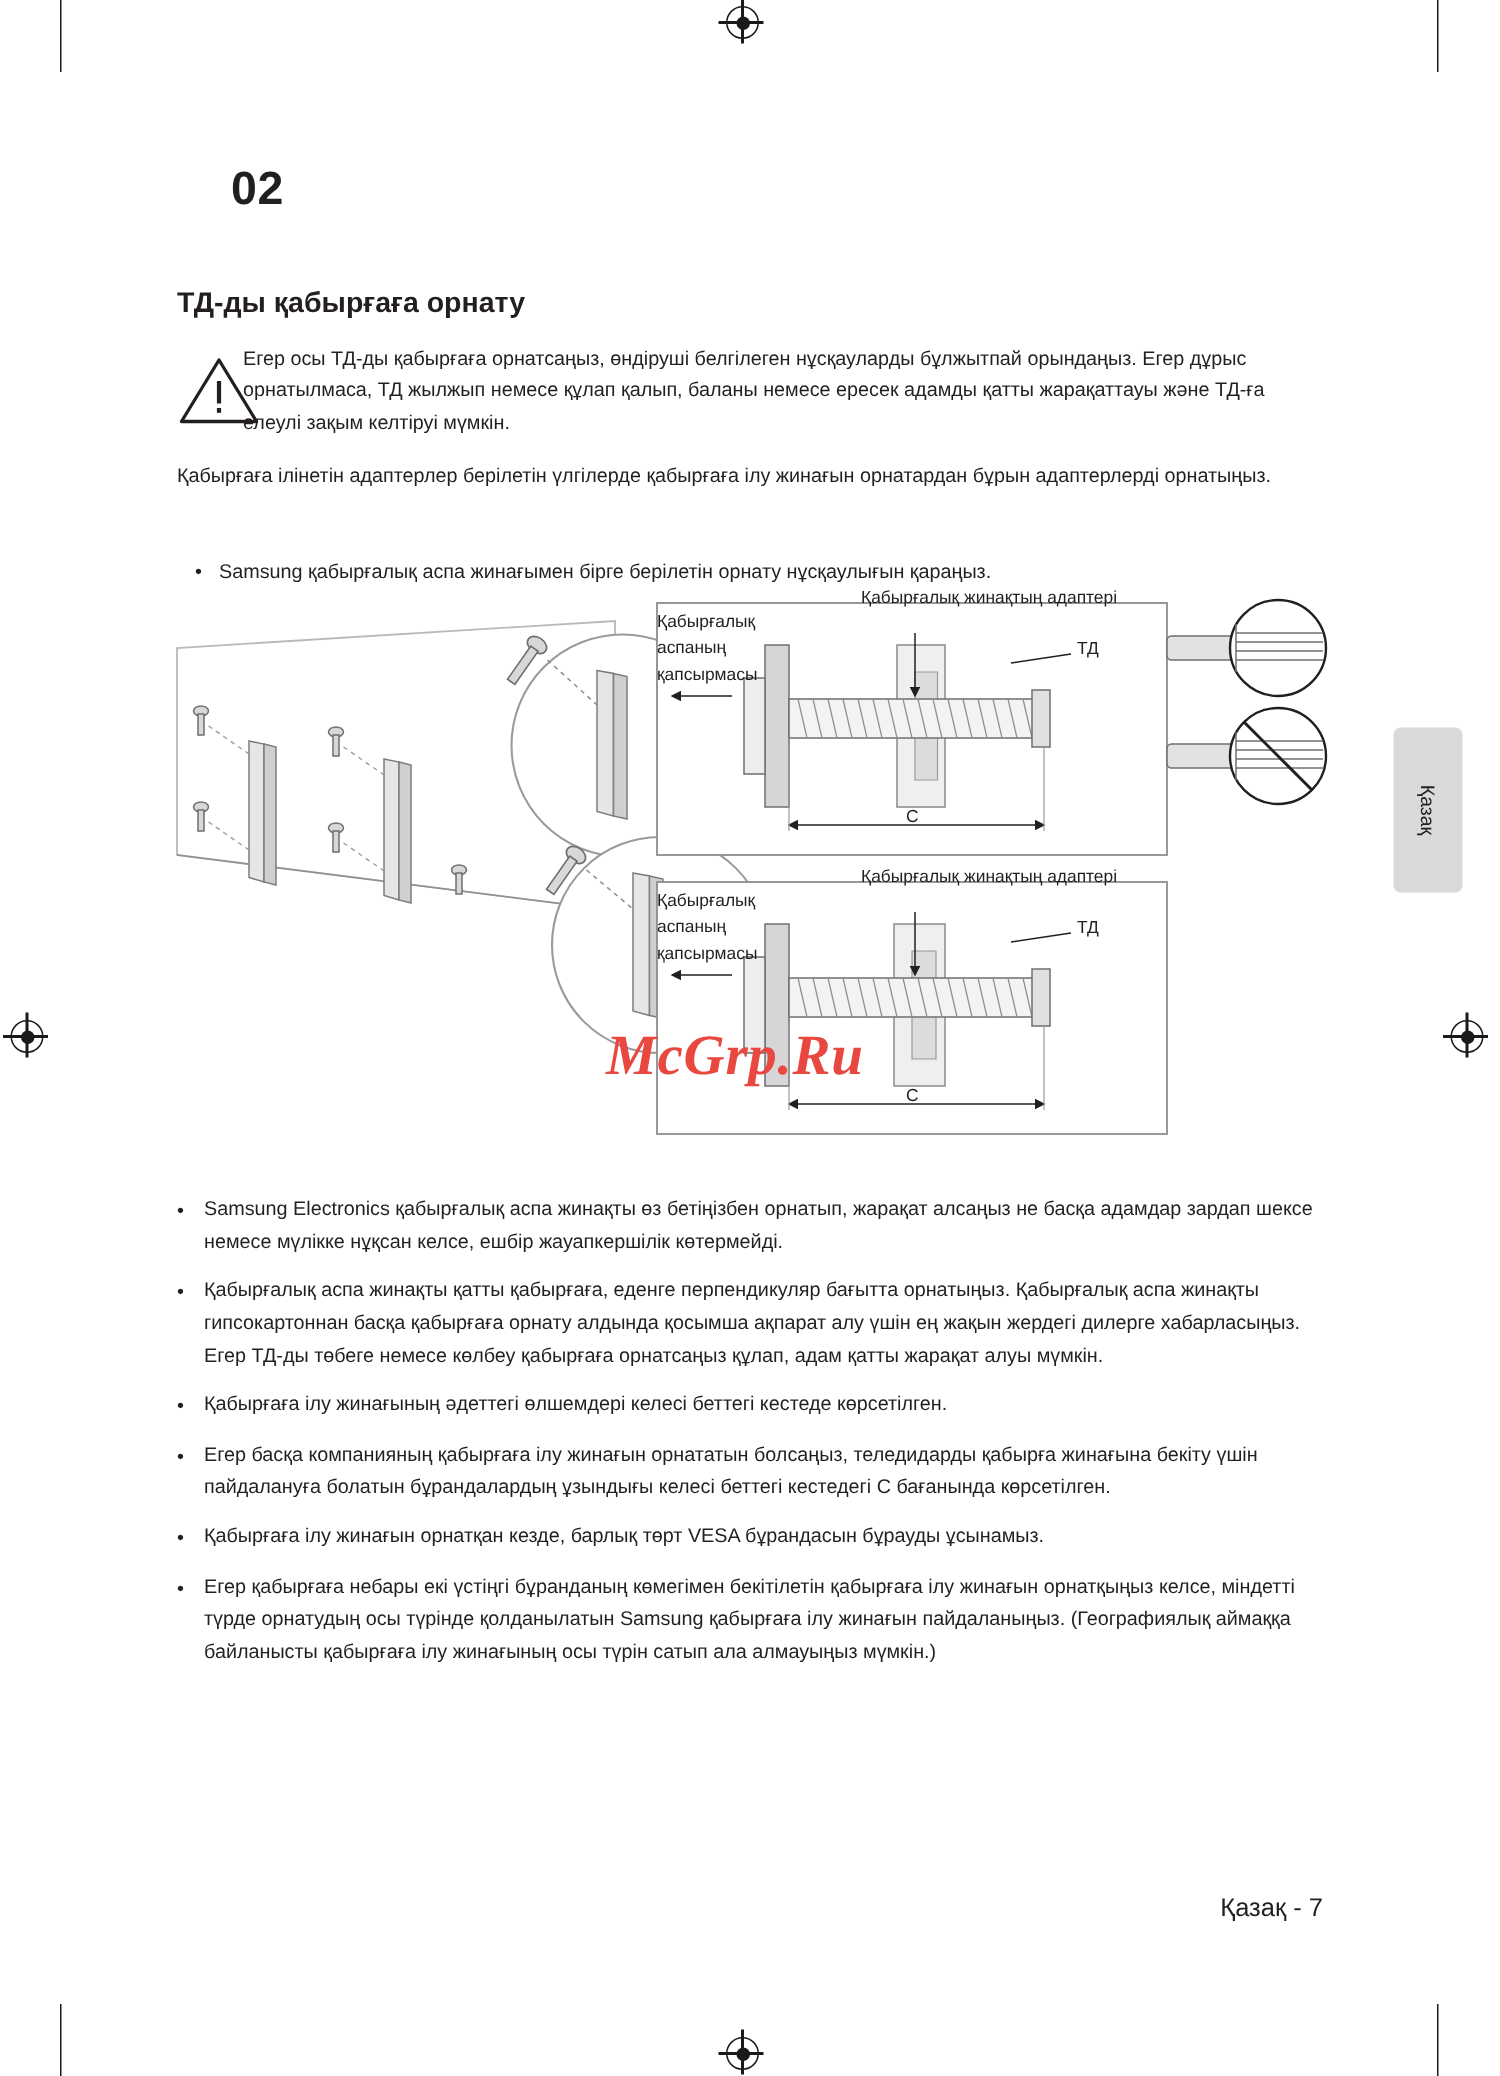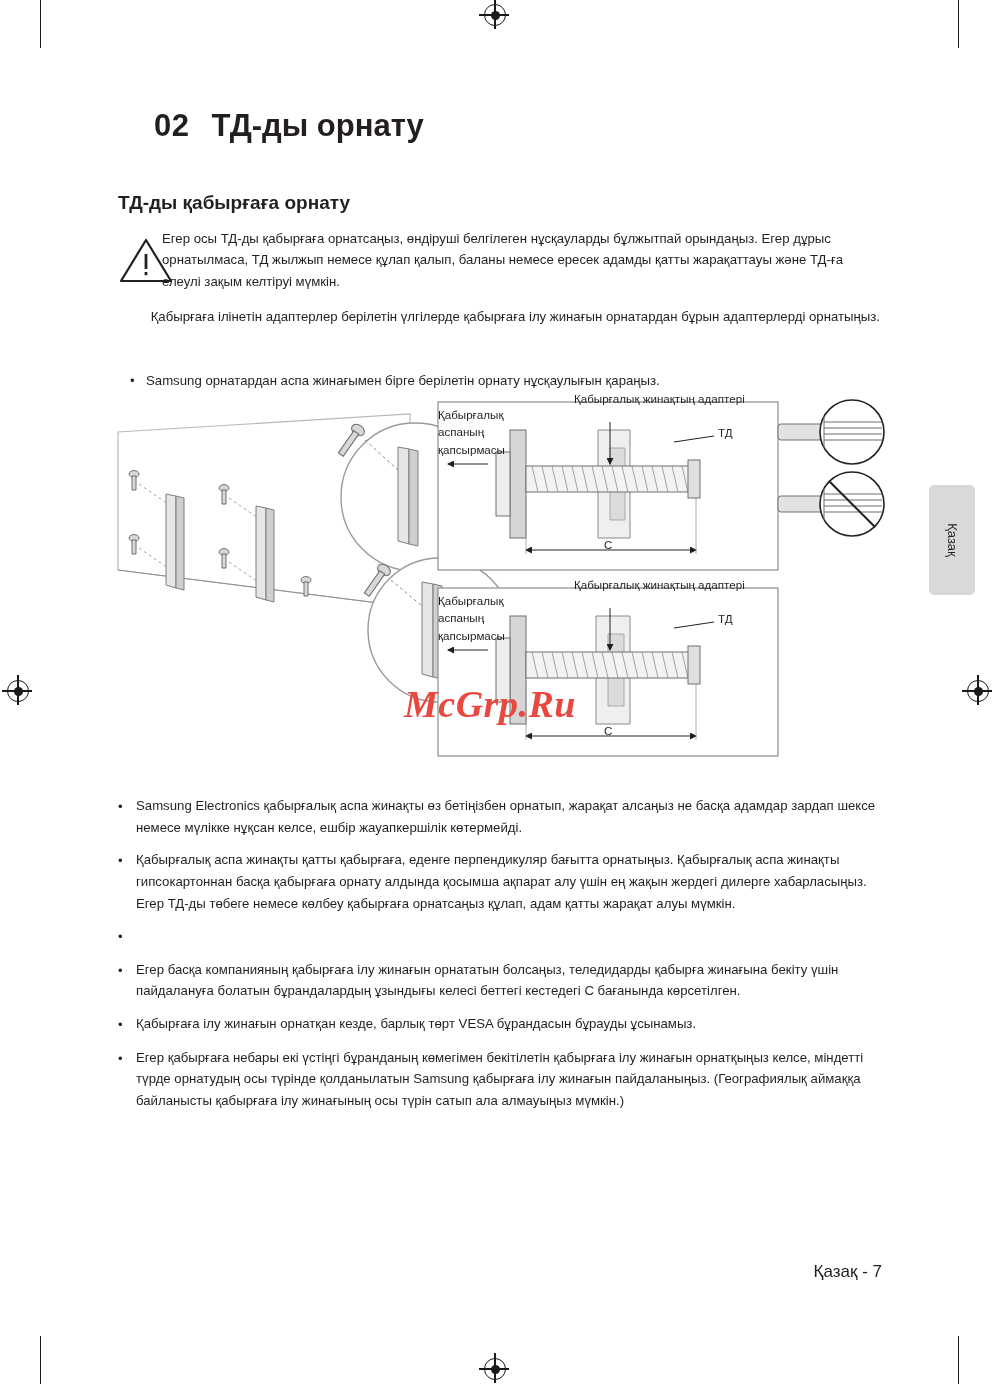--- a/index.html
+++ b/index.html
@@ -113,21 +113,20 @@
     font-size: 13.2px;
     line-height: 1.62;
   }
 
   .para {
     position: absolute;
     left: 118px;
     width: 762px;
     font-size: 13.2px;
     line-height: 1.62;
-    text-align: right;
   }
   .para.p1 { top: 306px; }
 
   .bullet-top {
     position: absolute;
     left: 130px;
     top: 370px;
     width: 750px;
     font-size: 13.2px;
     line-height: 1.62;
@@ -226,39 +225,38 @@
     <span class="inner"></span>
   </div>
 <div class="reg-target" style="left:967px; top:680px;">
     <span class="inner"></span>
   </div>
 
 <div class="page">
 
   <div class="chapter-head">
     <div class="chapter-num">02</div>
-    <div class="chapter-title">ТД-ды орнату</div>
   </div>
 
   <div class="section-title">ТД-ды қабырғаға орнату</div>
 
   <div class="warn-block">
     <svg class="warn-icon" viewBox="0 0 56 48">
       <path d="M28 4 L53 45 L3 45 Z" fill="none" stroke="#231f20" stroke-width="2.2" stroke-linejoin="round"></path>
       <rect x="26.6" y="18" width="2.8" height="15" fill="#231f20"></rect>
       <rect x="26.6" y="36" width="2.8" height="3.2" fill="#231f20"></rect>
     </svg>
     <div class="warn-text">Егер осы ТД-ды қабырғаға орнатсаңыз, өндіруші белгілеген нұсқауларды бұлжытпай орындаңыз. Егер дұрыс орнатылмаса, ТД жылжып немесе құлап қалып, баланы немесе ересек адамды қатты жарақаттауы және ТД-ға елеулі зақым келтіруі мүмкін.</div>
   </div>
 
   <div class="para p1">Қабырғаға ілінетін адаптерлер берілетін үлгілерде қабырғаға ілу жинағын орнатардан бұрын адаптерлерді орнатыңыз.</div>
 
   <div class="bullet-top">
     <span class="dot">•</span>
-    <span>Samsung орнатардан аспа жинағымен бірге берілетін орнату нұсқаулығын қараңыз.</span>
+    <span>Samsung қабырғалық аспа жинағымен бірге берілетін орнату нұсқаулығын қараңыз.</span>
   </div>
 
   <div class="figure">
     <svg width="790" height="390" viewBox="0 0 790 390">
       <defs>
         <marker id="arrHead" markerWidth="7" markerHeight="7" refX="6" refY="3.5" orient="auto">
           <path d="M0,0 L7,3.5 L0,7 z" fill="#231f20"></path>
         </marker>
         <marker id="arrTail" markerWidth="7" markerHeight="7" refX="1" refY="3.5" orient="auto">
           <path d="M7,0 L0,3.5 L7,7 z" fill="#231f20"></path>
@@ -458,20 +456,21 @@
     <div class="bullet">
       <span class="dot">•</span>
       <span>Samsung Electronics қабырғалық аспа жинақты өз бетіңізбен орнатып, жарақат алсаңыз не басқа адамдар зардап шексе немесе мүлікке нұқсан келсе, ешбір жауапкершілік көтермейді.</span>
     </div>
     <div class="bullet">
       <span class="dot">•</span>
       <span>Қабырғалық аспа жинақты қатты қабырғаға, еденге перпендикуляр бағытта орнатыңыз. Қабырғалық аспа жинақты гипсокартоннан басқа қабырғаға орнату алдында қосымша ақпарат алу үшін ең жақын жердегі дилерге хабарласыңыз. Егер ТД-ды төбеге немесе көлбеу қабырғаға орнатсаңыз құлап, адам қатты жарақат алуы мүмкін.</span>
     </div>
     <div class="bullet">
       <span class="dot">•</span>
+      <span>Қабырғаға ілу жинағының әдеттегі өлшемдері келесі беттегі кестеде көрсетілген.</span>
     </div>
     <div class="bullet">
       <span class="dot">•</span>
       <span>Егер басқа компанияның қабырғаға ілу жинағын орнататын болсаңыз, теледидарды қабырға жинағына бекіту үшін пайдалануға болатын бұрандалардың ұзындығы келесі беттегі кестедегі C бағанында көрсетілген.</span>
     </div>
     <div class="bullet">
       <span class="dot">•</span>
       <span>Қабырғаға ілу жинағын орнатқан кезде, барлық төрт VESA бұрандасын бұрауды ұсынамыз.</span>
     </div>
     <div class="bullet">

